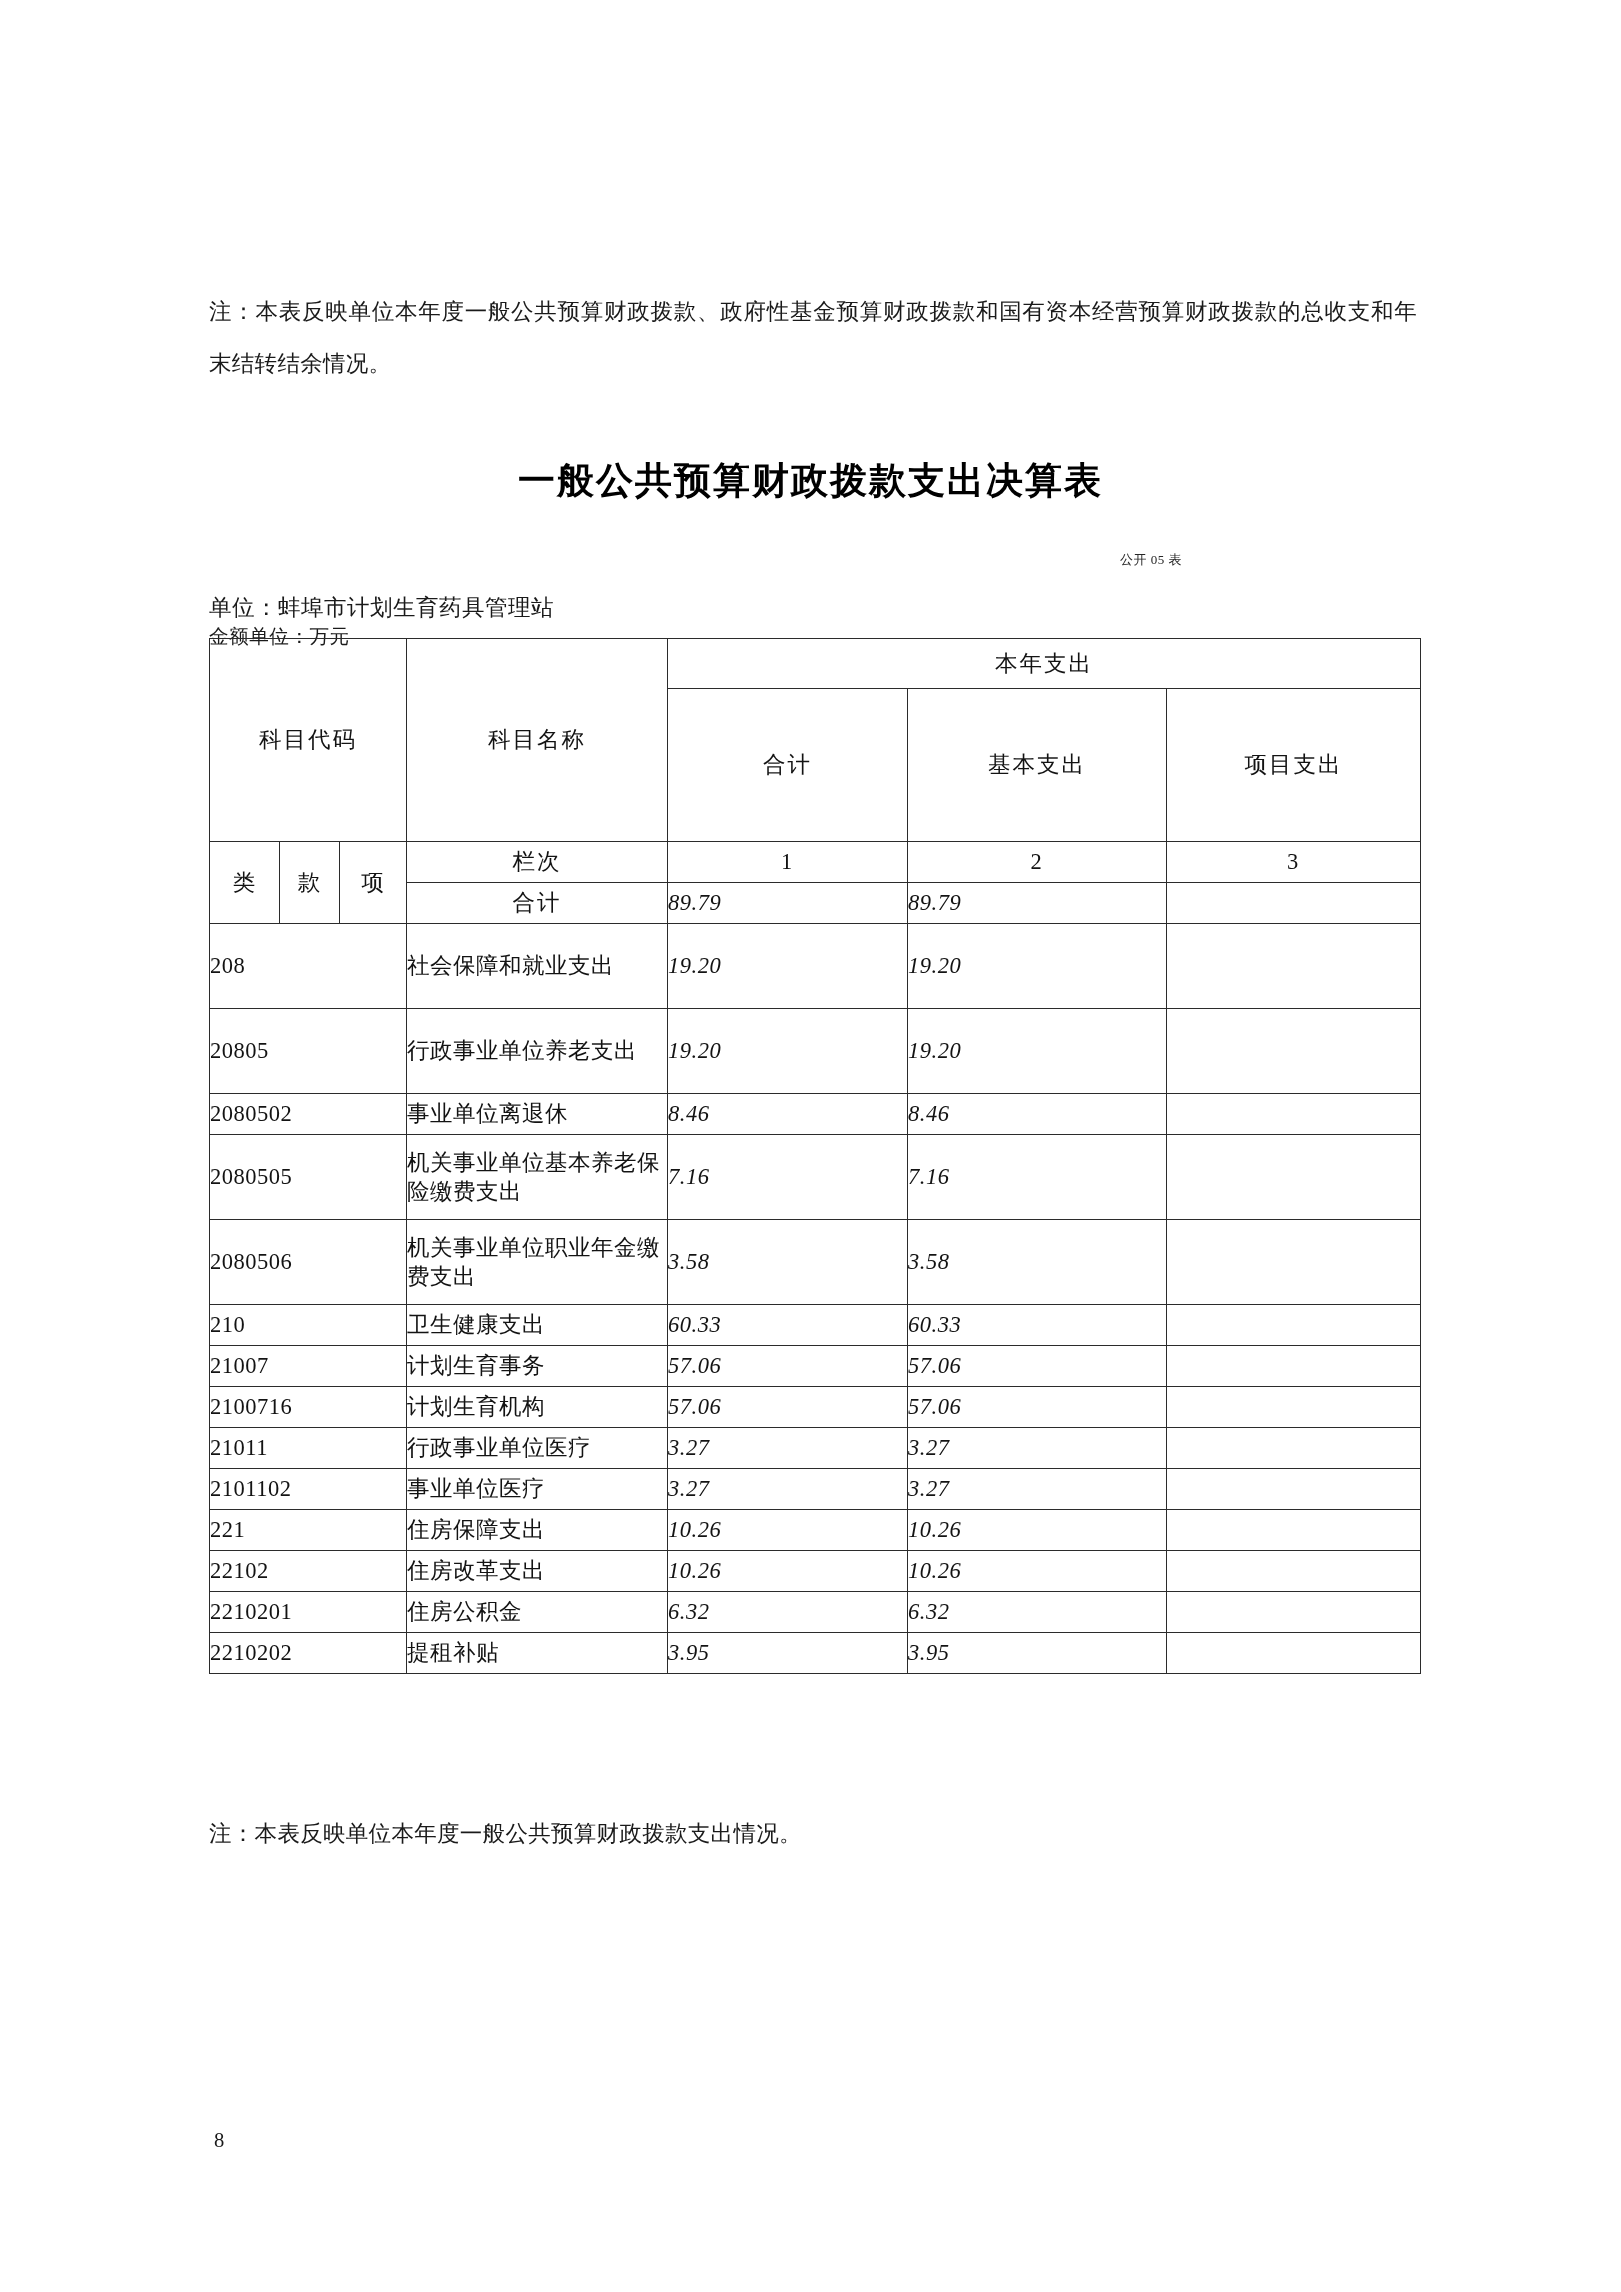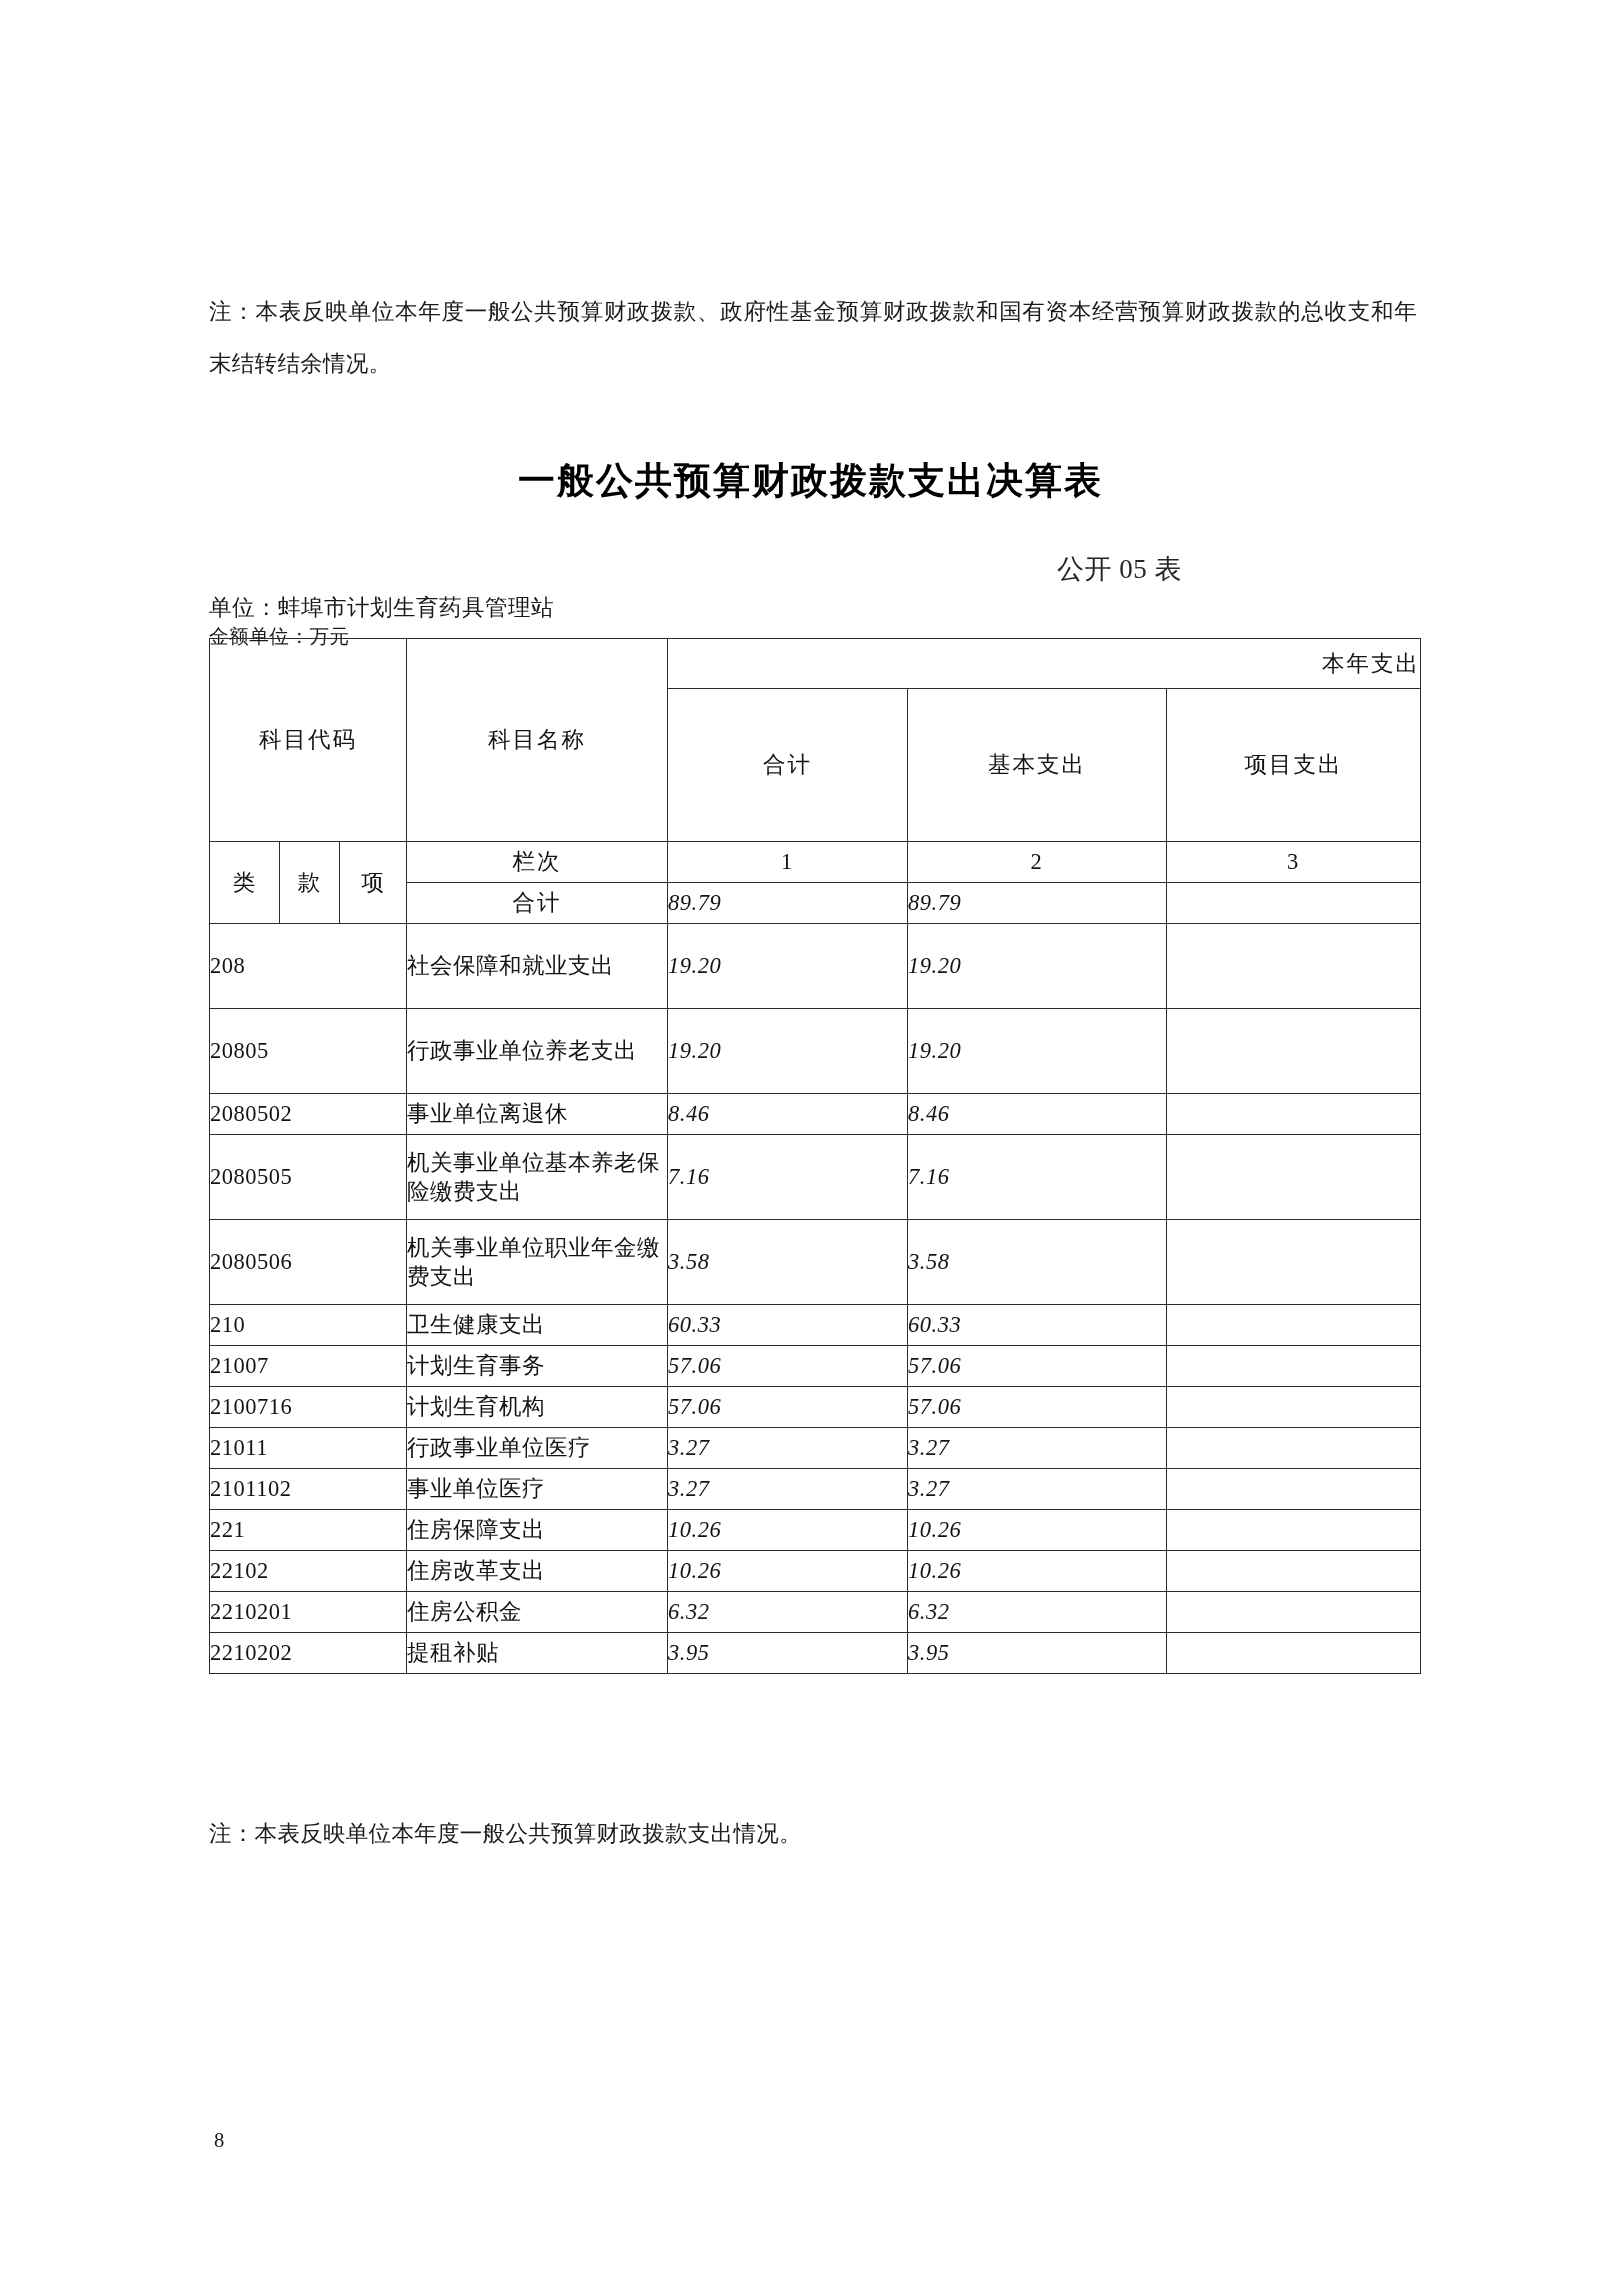--- a/index.html
+++ b/index.html
@@ -49,21 +49,21 @@
     font-size: 37px;
     letter-spacing: 2px;
     color: #000000;
   }
 
   
   .form-code {
     position: absolute;
     right: 203px;
     top: 551px;
-    font-size: 27px;
+    font-size: 13px;
     color: #262626;
     letter-spacing: 0.5px;
   }
 
   
   .unit-line {
     position: absolute;
     left: 209px;
     top: 592px;
     width: 1210px;
@@ -109,21 +109,21 @@
     text-align: center;
     letter-spacing: 2px;
     height: 201px;
   }
   .h-name {
     text-align: center;
     letter-spacing: 2px;
     margin-left: 34px;
   }
   .h-year {
-    text-align: right;
+    text-align: center;
     letter-spacing: 2px;
     height: 49px;
   }
   .h-sub {
     text-align: center;
     letter-spacing: 2px;
     height: 152px;
   }
   .sub-lei {
     text-align: center;

